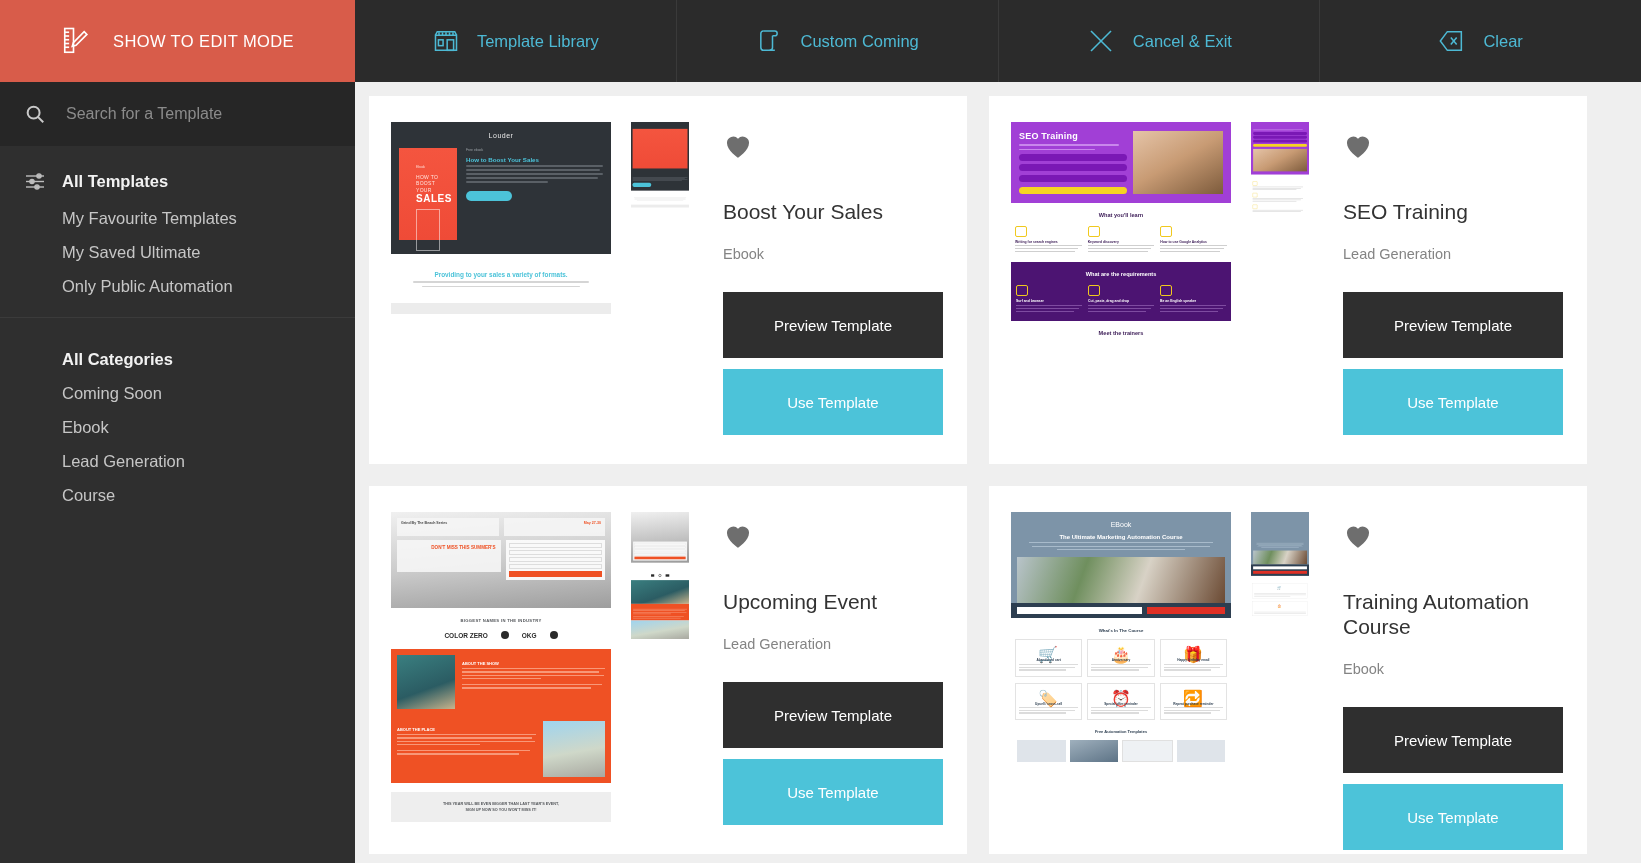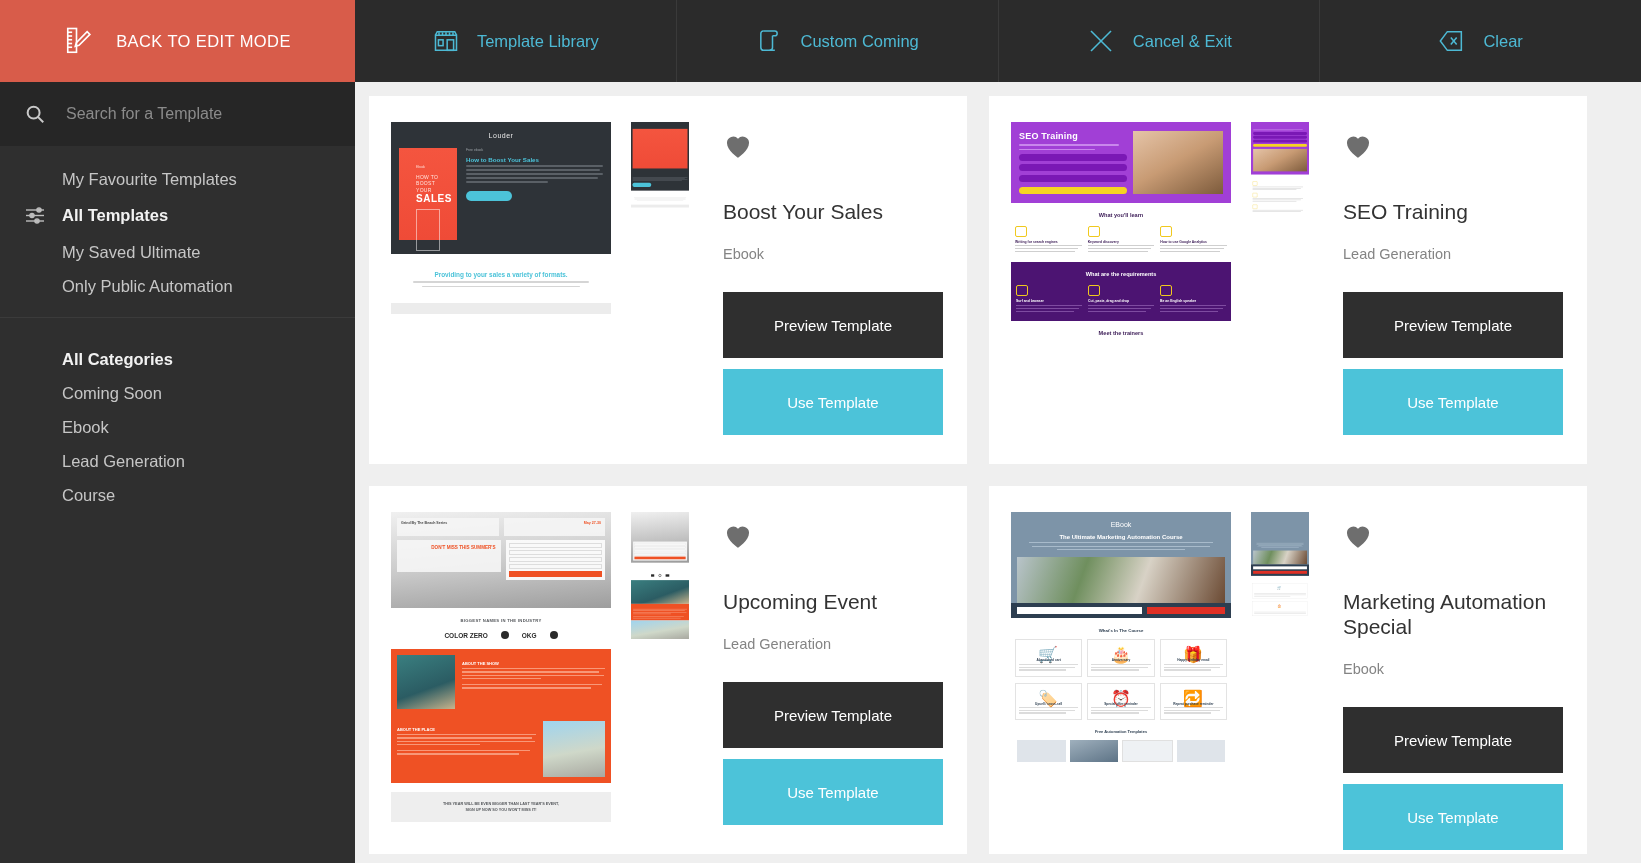--- a/index.html
+++ b/index.html
@@ -170,21 +170,21 @@
       <svg width="30" height="30" viewBox="0 0 24 24" fill="none" stroke="#ffffff" stroke-width="1.3">
         <rect x="3" y="2" width="7" height="19"></rect>
         <line x1="3" y1="5" x2="6.5" y2="5"></line>
           <line x1="3" y1="8" x2="6.5" y2="8"></line>
         <line x1="3" y1="11" x2="6.5" y2="11"></line>
           <line x1="3" y1="14" x2="6.5" y2="14"></line>
         <line x1="3" y1="17" x2="6.5" y2="17"></line>
         <path d="M18.5 4.5l2.2 2.2L12 15.4l-3 0.9 0.9-3z"></path>
       </svg>
     </span>
-    <span class="lbl">BACK TO EDIT MODE</span>
+    <span class="lbl">SHOW TO EDIT MODE</span>
   </div>
 
   <div class="nav-items">
 
     <div class="nav-item">
       <span class="ic">
         <svg width="28" height="28" viewBox="0 0 24 24" fill="none" stroke="#4db9d4" stroke-width="1.3">
           <path d="M3 7h18v13H3z"></path>
             <path d="M3 7l1.5-3h15L21 7"></path>
           <line x1="6" y1="4.6" x2="6" y2="7"></line>
@@ -243,35 +243,35 @@
       <span class="ic">
         <svg width="22" height="22" viewBox="0 0 24 24" fill="none" stroke="#c9c9c9" stroke-width="2.2">
           <circle cx="10.5" cy="10.5" r="6.5"></circle>
             <line x1="15.4" y1="15.4" x2="21" y2="21"></line>
         </svg>
       </span>
       <input class="search-input" type="text" placeholder="Search for a Template" style="">
     </div>
 
     <div class="nav-group">
-      <div class="side-item indent">
-        <span class="txt">My Favourite Templates</span>
-      </div>
       <div class="side-item head">
         <span class="ic">
           <svg width="24" height="24" viewBox="0 0 24 24" fill="none" stroke="#bdbdbd" stroke-width="1.4">
             <line x1="2" y1="6" x2="20" y2="6"></line>
               <circle cx="15" cy="6" r="2.1" fill="#bdbdbd"></circle>
             <line x1="2" y1="11.5" x2="20" y2="11.5"></line>
               <circle cx="8" cy="11.5" r="2.1" fill="#bdbdbd"></circle>
             <line x1="2" y1="17" x2="20" y2="17"></line>
               <circle cx="13" cy="17" r="2.1" fill="#bdbdbd"></circle>
           </svg>
         </span>
         <span class="txt">All Templates</span>
+      </div>
+      <div class="side-item indent">
+        <span class="txt">My Favourite Templates</span>
       </div>
       <div class="side-item indent">
         <span class="txt">My Saved Ultimate</span>
       </div>
       <div class="side-item indent">
         <span class="txt">Only Public Automation</span>
       </div>
     </div>
 
     <div class="nav-group divided">
@@ -728,21 +728,21 @@
               </div>
             </div>
           </div>
         </div>
         <div class="card-info">
           <span class="heart">
             <svg width="30" height="27" viewBox="0 0 24 22" fill="#6e6e6e">
               <path d="M12 21s-9-5.7-9-12.2A5.1 5.1 0 0 1 12 5.6 5.1 5.1 0 0 1 21 8.8C21 15.3 12 21 12 21z"></path>
             </svg>
           </span>
-          <div class="tmpl-title">Marketing Automation Special</div>
+          <div class="tmpl-title">Training Automation Course</div>
           <div class="tmpl-cat">Ebook</div>
           <div class="btn btn-preview">Preview Template</div>
           <div class="btn btn-use">Use Template</div>
         </div>
       </div>
 
     </div>
   </div>
 </div>
 

